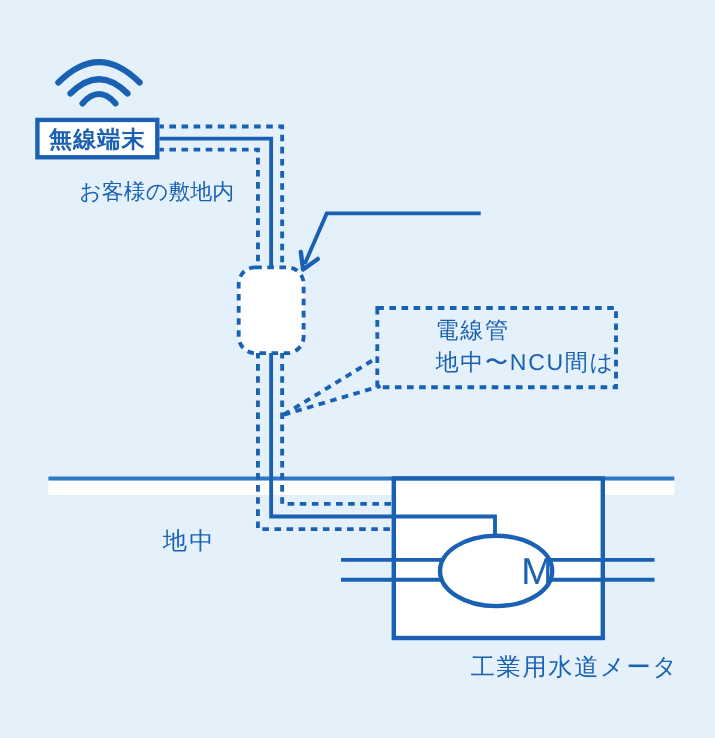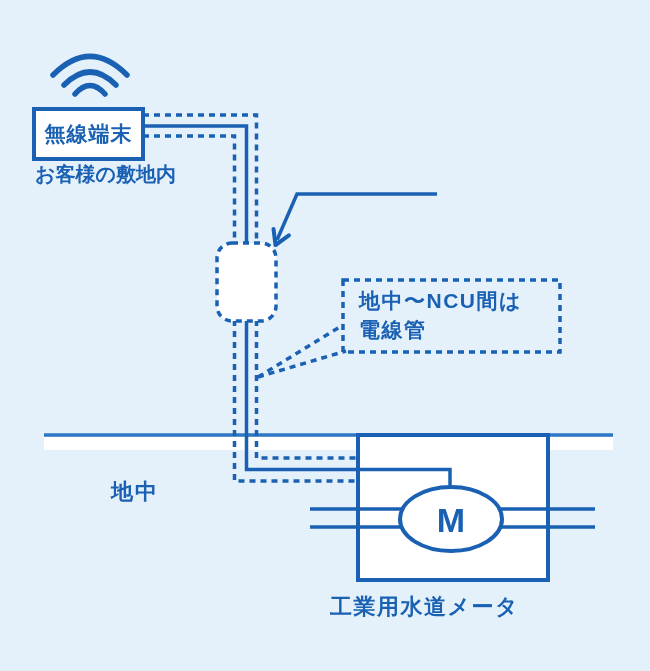--- a/index.html
+++ b/index.html
@@ -22,38 +22,39 @@
   .dash{stroke-dasharray:6 5;}
   .thick{stroke-width:4;}
   .wifi{stroke:var(--blue);fill:none;stroke-width:5.5;stroke-linecap:round;}
   .groundline{stroke:var(--ground);fill:none;stroke-width:3.5;}
   .whitefill{fill:var(--white);}
   .nofill{fill:none;}
   
   .lbl{
     position:absolute;
     color:var(--blue);
-    font-weight:bold;
+    font-weight:normal;
     white-space:nowrap;
+    margin-left:37px;
   }
   .wireless-box{
     position:absolute;
-    left:32px;top:107px;width:113px;height:54px;
+    left:32px;top:107px;width:113px;height:38px;
     box-sizing:border-box;
     background:var(--white);
     border:4px solid var(--blue);
-    display:flex;align-items:center;justify-content:center;
+    display:flex;align-items:flex-end;justify-content:center;
     color:var(--blue);font-weight:bold;font-size:21px;letter-spacing:1px;
   }
   .customer-premises{left:35px;top:161px;font-size:20px;letter-spacing:0px;}
   .demarcation-label{left:294px;top:161px;font-size:21px;letter-spacing:1px;}
   .callout-text{left:359px;top:286px;font-size:21px;line-height:29px;letter-spacing:1.5px;}
   .underground-label{left:111px;top:477px;font-size:22px;letter-spacing:2px;text-align:right;}
   .m-label{left:401px;top:501px;width:100px;text-align:center;font-size:34px;letter-spacing:0;}
-  .meter-label{left:330px;top:592px;width:250px;text-align:left;font-size:22px;letter-spacing:1.5px;}
+  .meter-label{left:330px;top:592px;width:250px;text-align:right;font-size:22px;letter-spacing:1.5px;}
 </style>
 </head>
 <body>
 
 <div class="canvas">
 
   <svg class="layer" width="650" height="671" viewBox="0 0 650 671">
 
     <rect x="44" y="437" width="569" height="13" class="whitefill"></rect>
     <line x1="44" y1="435" x2="613" y2="435" class="groundline"></line>
@@ -96,22 +97,22 @@
   </svg>
 
   <div class="wireless-box">
     <span>無線端末</span>
   </div>
 
   <div class="lbl customer-premises">お客様の敷地内</div>
 
 
   <div class="lbl callout-text">
+    <div>電線管</div>
     <div>地中〜NCU間は</div>
-    <div>電線管</div>
   </div>
 
   <div class="lbl underground-label">地中</div>
 
   <div class="lbl m-label">M</div>
 
   <div class="lbl meter-label">工業用水道メータ</div>
 
 </div>
 

